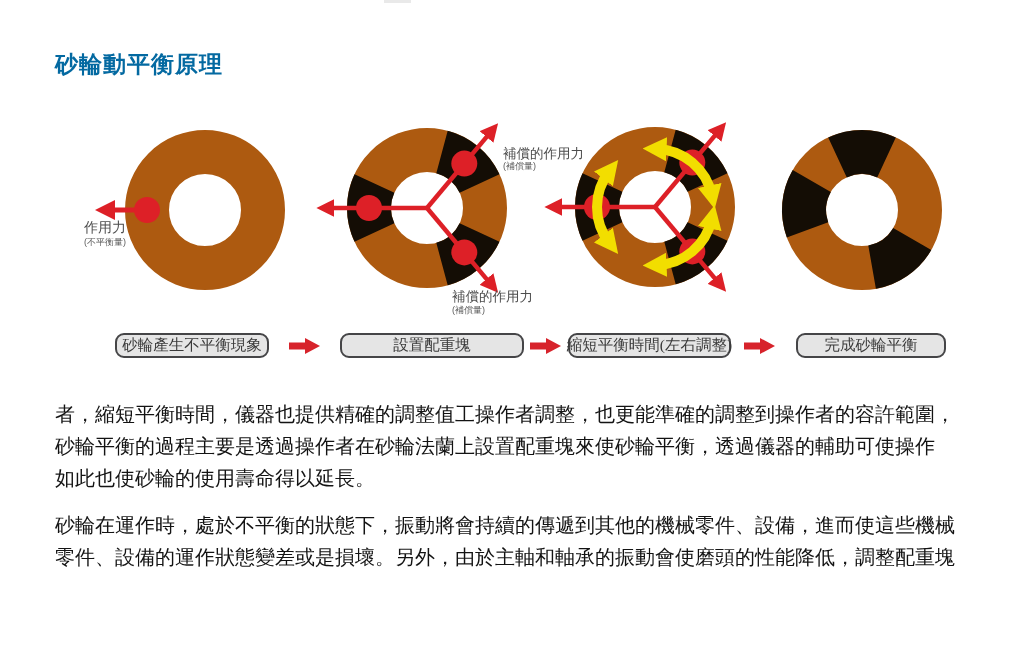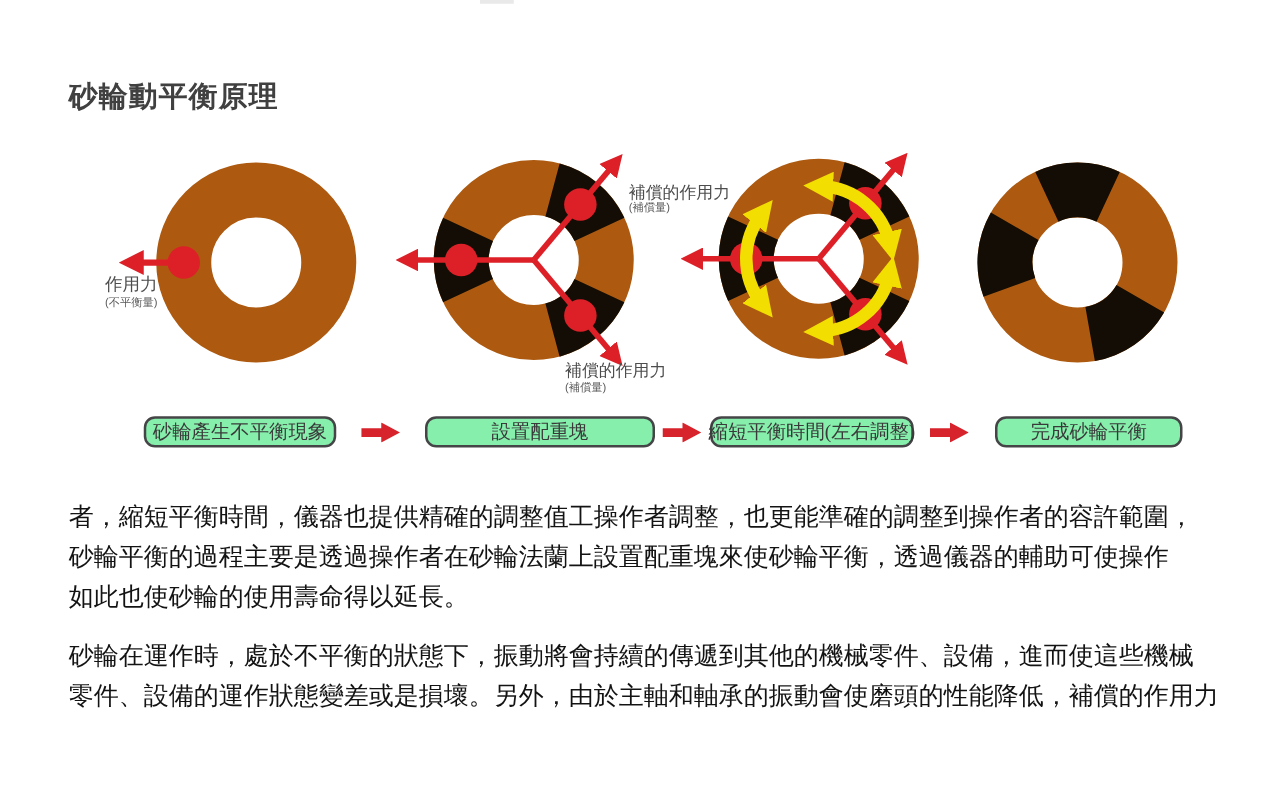--- a/index.html
+++ b/index.html
@@ -1,26 +1,26 @@
 <!DOCTYPE html>
 <html><head>
 <meta charset="utf-8">
 <style>
   html,body{margin:0;padding:0;background:#fff;}
   .page{position:relative;width:1018px;height:648px;background:#ffffff;overflow:hidden;
         font-family:"Liberation Serif","DejaVu Serif",serif;}
   .top-artifact{position:absolute;left:384px;top:0;width:27px;height:3px;background:#e9e9e9;}
-  .title{position:absolute;left:55px;top:62px;margin:0;font-size:23px;font-weight:bold;
-         color:#404040;letter-spacing:1px;}
+  .title{position:absolute;left:55px;top:49px;margin:0;font-size:23px;font-weight:bold;
+         color:#0369a1;letter-spacing:1px;}
   .diagram{position:absolute;left:0;top:100px;}
   .wlabel{font-family:"Liberation Sans","DejaVu Sans",sans-serif;fill:#4d4d4d;}
   .wsub{font-family:"Liberation Sans","DejaVu Sans",sans-serif;fill:#595959;}
   .steps{position:absolute;left:0;top:0;width:1018px;height:0;}
   .step-box{position:absolute;top:333px;height:25px;box-sizing:border-box;
-            border:2px solid #454547;border-radius:9px;background:#86efac;
+            border:2px solid #454547;border-radius:9px;background:#e5e5e5;
             display:flex;align-items:center;justify-content:center;
             font-size:15.5px;color:#3a3a3a;white-space:nowrap;}
   .step-arrow{position:absolute;top:338px;width:31px;height:16px;}
   .body-text{position:absolute;left:55px;top:398px;width:916px;font-size:20px;
              line-height:32px;color:#131313;}
   .para{margin:0 0 15px 0;}
   .tline{white-space:nowrap;}
 </style>
 </head>
 <body>
@@ -108,17 +108,17 @@
   </div>
 
   <div class="body-text">
     <div class="para">
       <div class="tline">者，縮短平衡時間，儀器也提供精確的調整值工操作者調整，也更能準確的調整到操作者的容許範圍，</div>
       <div class="tline">砂輪平衡的過程主要是透過操作者在砂輪法蘭上設置配重塊來使砂輪平衡，透過儀器的輔助可使操作</div>
       <div class="tline">如此也使砂輪的使用壽命得以延長。</div>
     </div>
     <div class="para">
       <div class="tline">砂輪在運作時，處於不平衡的狀態下，振動將會持續的傳遞到其他的機械零件、設備，進而使這些機械</div>
-      <div class="tline">零件、設備的運作狀態變差或是損壞。另外，由於主軸和軸承的振動會使磨頭的性能降低，補償的作用力</div>
+      <div class="tline">零件、設備的運作狀態變差或是損壞。另外，由於主軸和軸承的振動會使磨頭的性能降低，調整配重塊</div>
     </div>
   </div>
 
 </div>
 
 </body></html>

